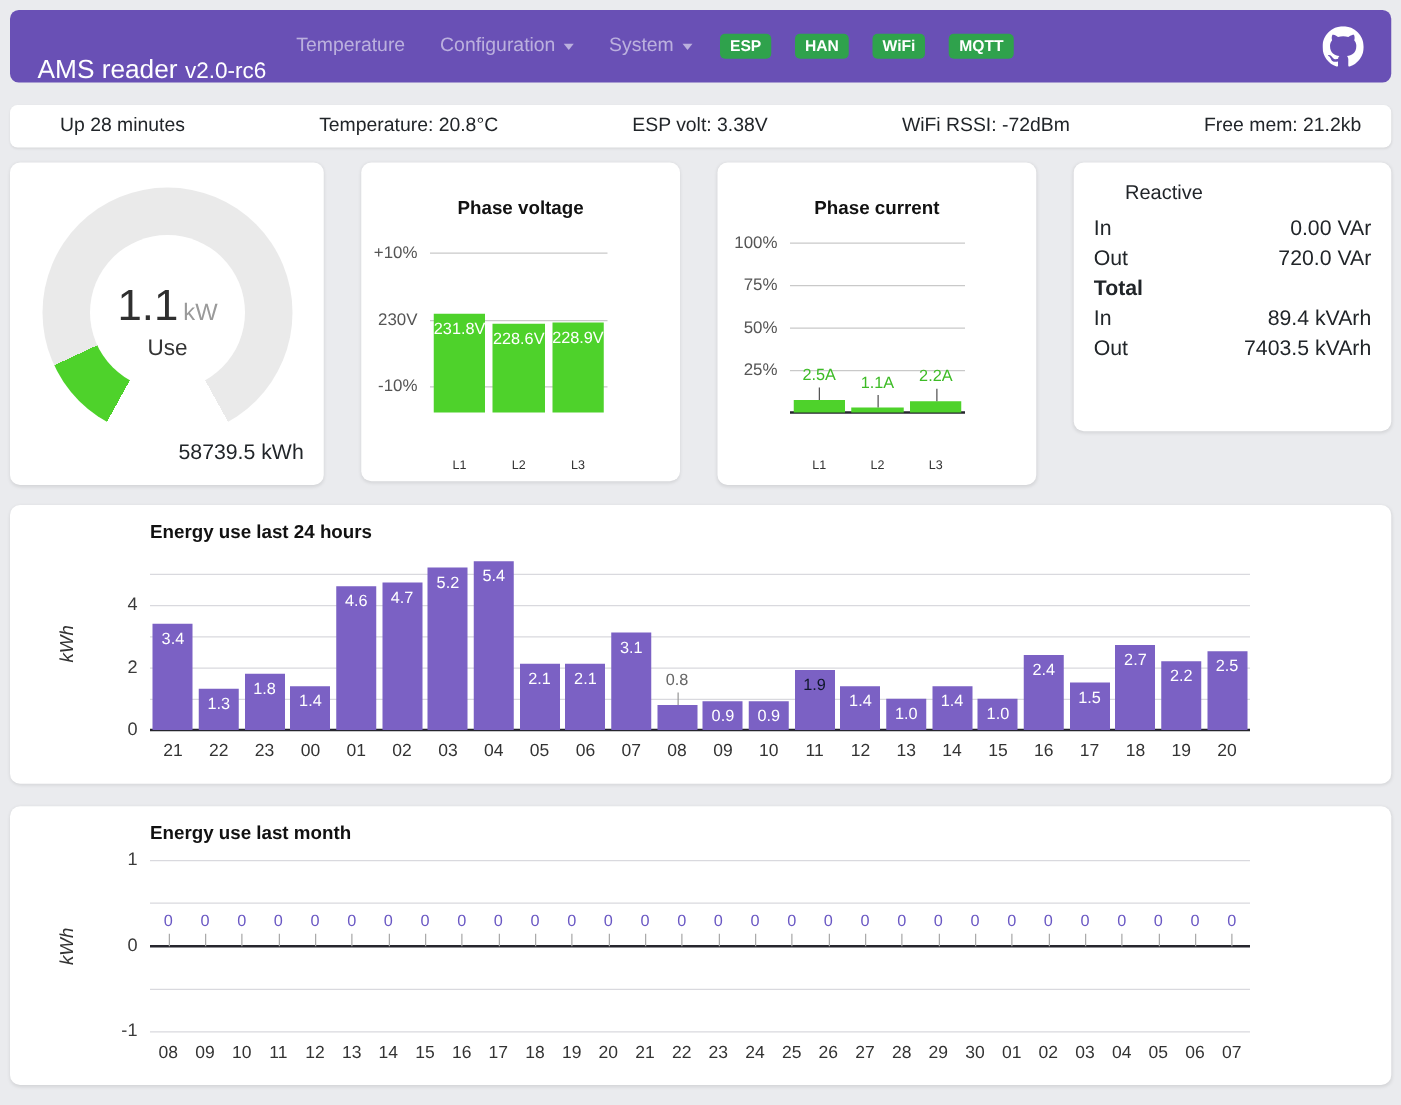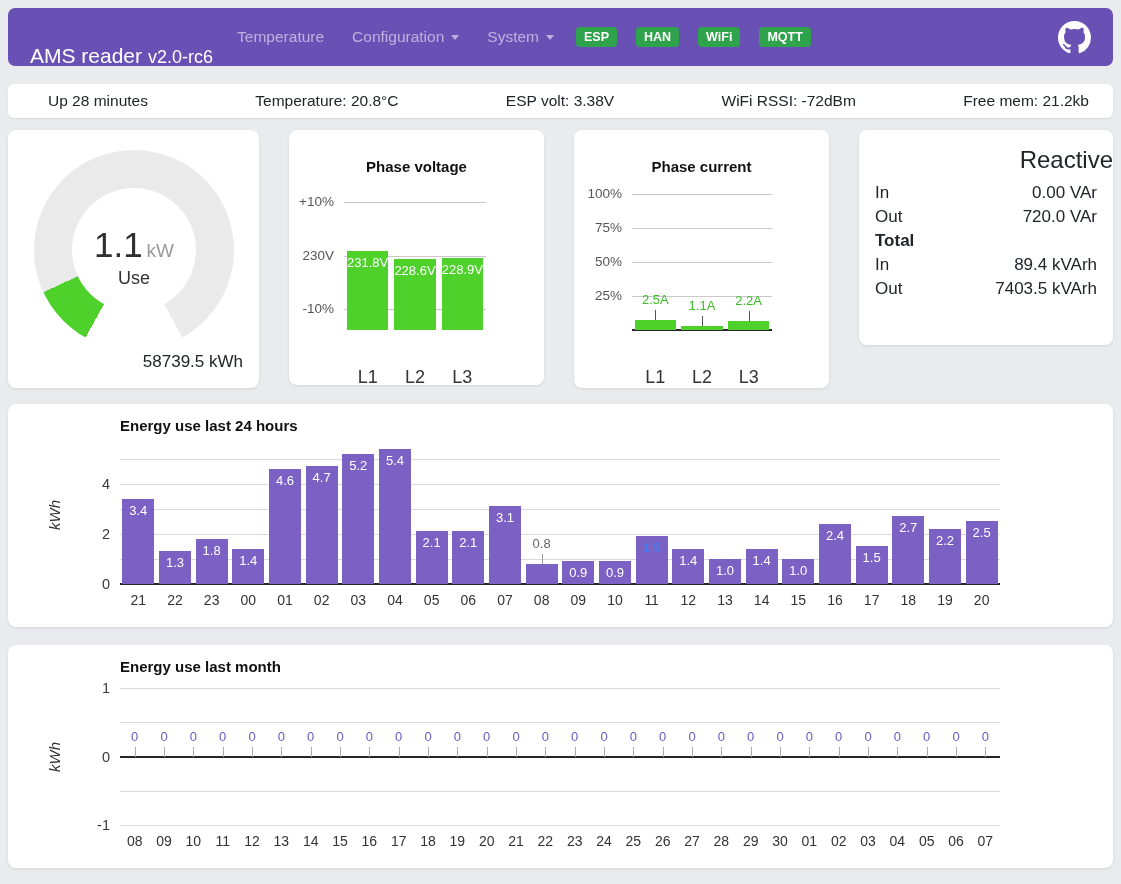--- a/index.html
+++ b/index.html
@@ -58,38 +58,38 @@
   .gauge-ring::after { content: ""; position: absolute; left: 38px; top: 38px; width: 124px; height: 124px;
     background: #fff; border-radius: 50%; }
   .gauge-center { position: absolute; inset: 0; display: flex; flex-direction: column;
     align-items: center; justify-content: center; padding-top: 14px; }
   .gauge-value { font-size: 35px; color: #2f2f2f; display: flex; align-items: baseline; }
   .gauge-unit { font-size: 19px; color: #9a9a9a; margin-left: 4px; }
   .gauge-label { font-size: 18px; color: #333; margin-top: 3px; }
   .gauge-total { position: absolute; right: 16px; bottom: 16px; font-size: 17px; color: #212529; }
 
   
-  .reactive-title { text-align: right; font-size: 24px; color: #212529; margin: 16px 0 7px; padding-left: 41px; }
+  .reactive-title { text-align: left; font-size: 16px; color: #212529; margin: 16px 0 7px; padding-left: 41px; }
   .rrow { display: flex; justify-content: space-between; padding: 0 16px; font-size: 17px; line-height: 24px; color: #212529; }
   .rrow.head { font-weight: 700; }
 
   
   .chart-title-sm { position: absolute; top: 28px; width: 100%; text-align: center; font-weight: 700; font-size: 15px; color: #111; }
   .chart-title-wide { position: absolute; top: 13px; left: 112px; font-weight: 700; font-size: 15px; color: #111; }
   .plot { position: absolute; }
   .voltage-card .plot { left: 55px; top: 65px; width: 142px; height: 135px; }
   .current-card .plot { left: 58px; top: 50px; width: 140px; height: 150px; }
   .day-card  .plot { left: 112px; top: 42px; width: 880px; height: 138px; }
   .month-card .plot { left: 112px; top: 43px; width: 880px; height: 137px; }
   .gridline { position: absolute; left: 0; right: 0; height: 1px; background: #d9d9de; }
   .axisline { position: absolute; left: 0; right: 0; height: 2px; background: #26262e; margin-top: -1px; }
   .ytick { position: absolute; right: 100%; margin-right: 10px; font-size: 14.5px; color: #3a3a3a; line-height: 18px; white-space: nowrap; }
   .chart-sm .ytick { font-size: 13.5px; color: #555; }
   .xtick { position: absolute; top: 100%; margin-top: 8px; text-align: center; font-size: 14px; color: #333; }
-  .chart-sm .xtick { font-size: 18px; margin-top: 37px; }
+  .chart-sm .xtick { font-size: 10px; margin-top: 37px; }
   .bar { position: absolute; }
   .bar-label { position: absolute; text-align: center; font-size: 13px; line-height: 16px; }
   .pointer { position: absolute; width: 1px; background: #999; }
   .ylabel { position: absolute; left: -66px; top: 50%; transform: translate(-50%,-50%) rotate(-90deg);
     font-style: italic; font-size: 15px; color: #333; white-space: nowrap; }
 </style>
 </head>
 <body>
 
 <div class="page">
@@ -272,21 +272,21 @@
         <div class="bar-label" style="left: 403.333px; width: 36.6667px; top: 89.9273px; color: rgb(102, 102, 102);">0.8</div>
         <div class="pointer" style="left: 421.667px; top: 107.927px; height: 10px; background: rgb(153, 153, 153);"></div>
         <div class="xtick" style="left: 403.333px; width: 36.6667px;">08</div>
         <div class="bar" style="left: 442.2px; width: 32.2667px; top: 115.418px; height: 22.5818px; background: rgb(123, 97, 196);"></div>
         <div class="bar-label" style="left: 440px; width: 36.6667px; top: 119.418px; color: rgb(255, 255, 255);">0.9</div>
         <div class="xtick" style="left: 440px; width: 36.6667px;">09</div>
         <div class="bar" style="left: 478.867px; width: 32.2667px; top: 115.418px; height: 22.5818px; background: rgb(123, 97, 196);"></div>
         <div class="bar-label" style="left: 476.667px; width: 36.6667px; top: 119.418px; color: rgb(255, 255, 255);">0.9</div>
         <div class="xtick" style="left: 476.667px; width: 36.6667px;">10</div>
         <div class="bar" style="left: 515.533px; width: 32.2667px; top: 90.3273px; height: 47.6727px; background: rgb(123, 97, 196);"></div>
-        <div class="bar-label" style="left: 513.333px; width: 36.6667px; top: 94.3273px; color: #3b82f6;">1.9</div>
+        <div class="bar-label" style="left: 513.333px; width: 36.6667px; top: 94.3273px; color: #0f172a;">1.9</div>
         <div class="xtick" style="left: 513.333px; width: 36.6667px;">11</div>
         <div class="bar" style="left: 552.2px; width: 32.2667px; top: 102.873px; height: 35.1273px; background: rgb(123, 97, 196);"></div>
         <div class="bar-label" style="left: 550px; width: 36.6667px; top: 106.873px; color: rgb(255, 255, 255);">1.4</div>
         <div class="xtick" style="left: 550px; width: 36.6667px;">12</div>
         <div class="bar" style="left: 588.867px; width: 32.2667px; top: 112.909px; height: 25.0909px; background: rgb(123, 97, 196);"></div>
         <div class="bar-label" style="left: 586.667px; width: 36.6667px; top: 116.909px; color: rgb(255, 255, 255);">1.0</div>
         <div class="xtick" style="left: 586.667px; width: 36.6667px;">13</div>
         <div class="bar" style="left: 625.533px; width: 32.2667px; top: 102.873px; height: 35.1273px; background: rgb(123, 97, 196);"></div>
         <div class="bar-label" style="left: 623.333px; width: 36.6667px; top: 106.873px; color: rgb(255, 255, 255);">1.4</div>
         <div class="xtick" style="left: 623.333px; width: 36.6667px;">14</div>

